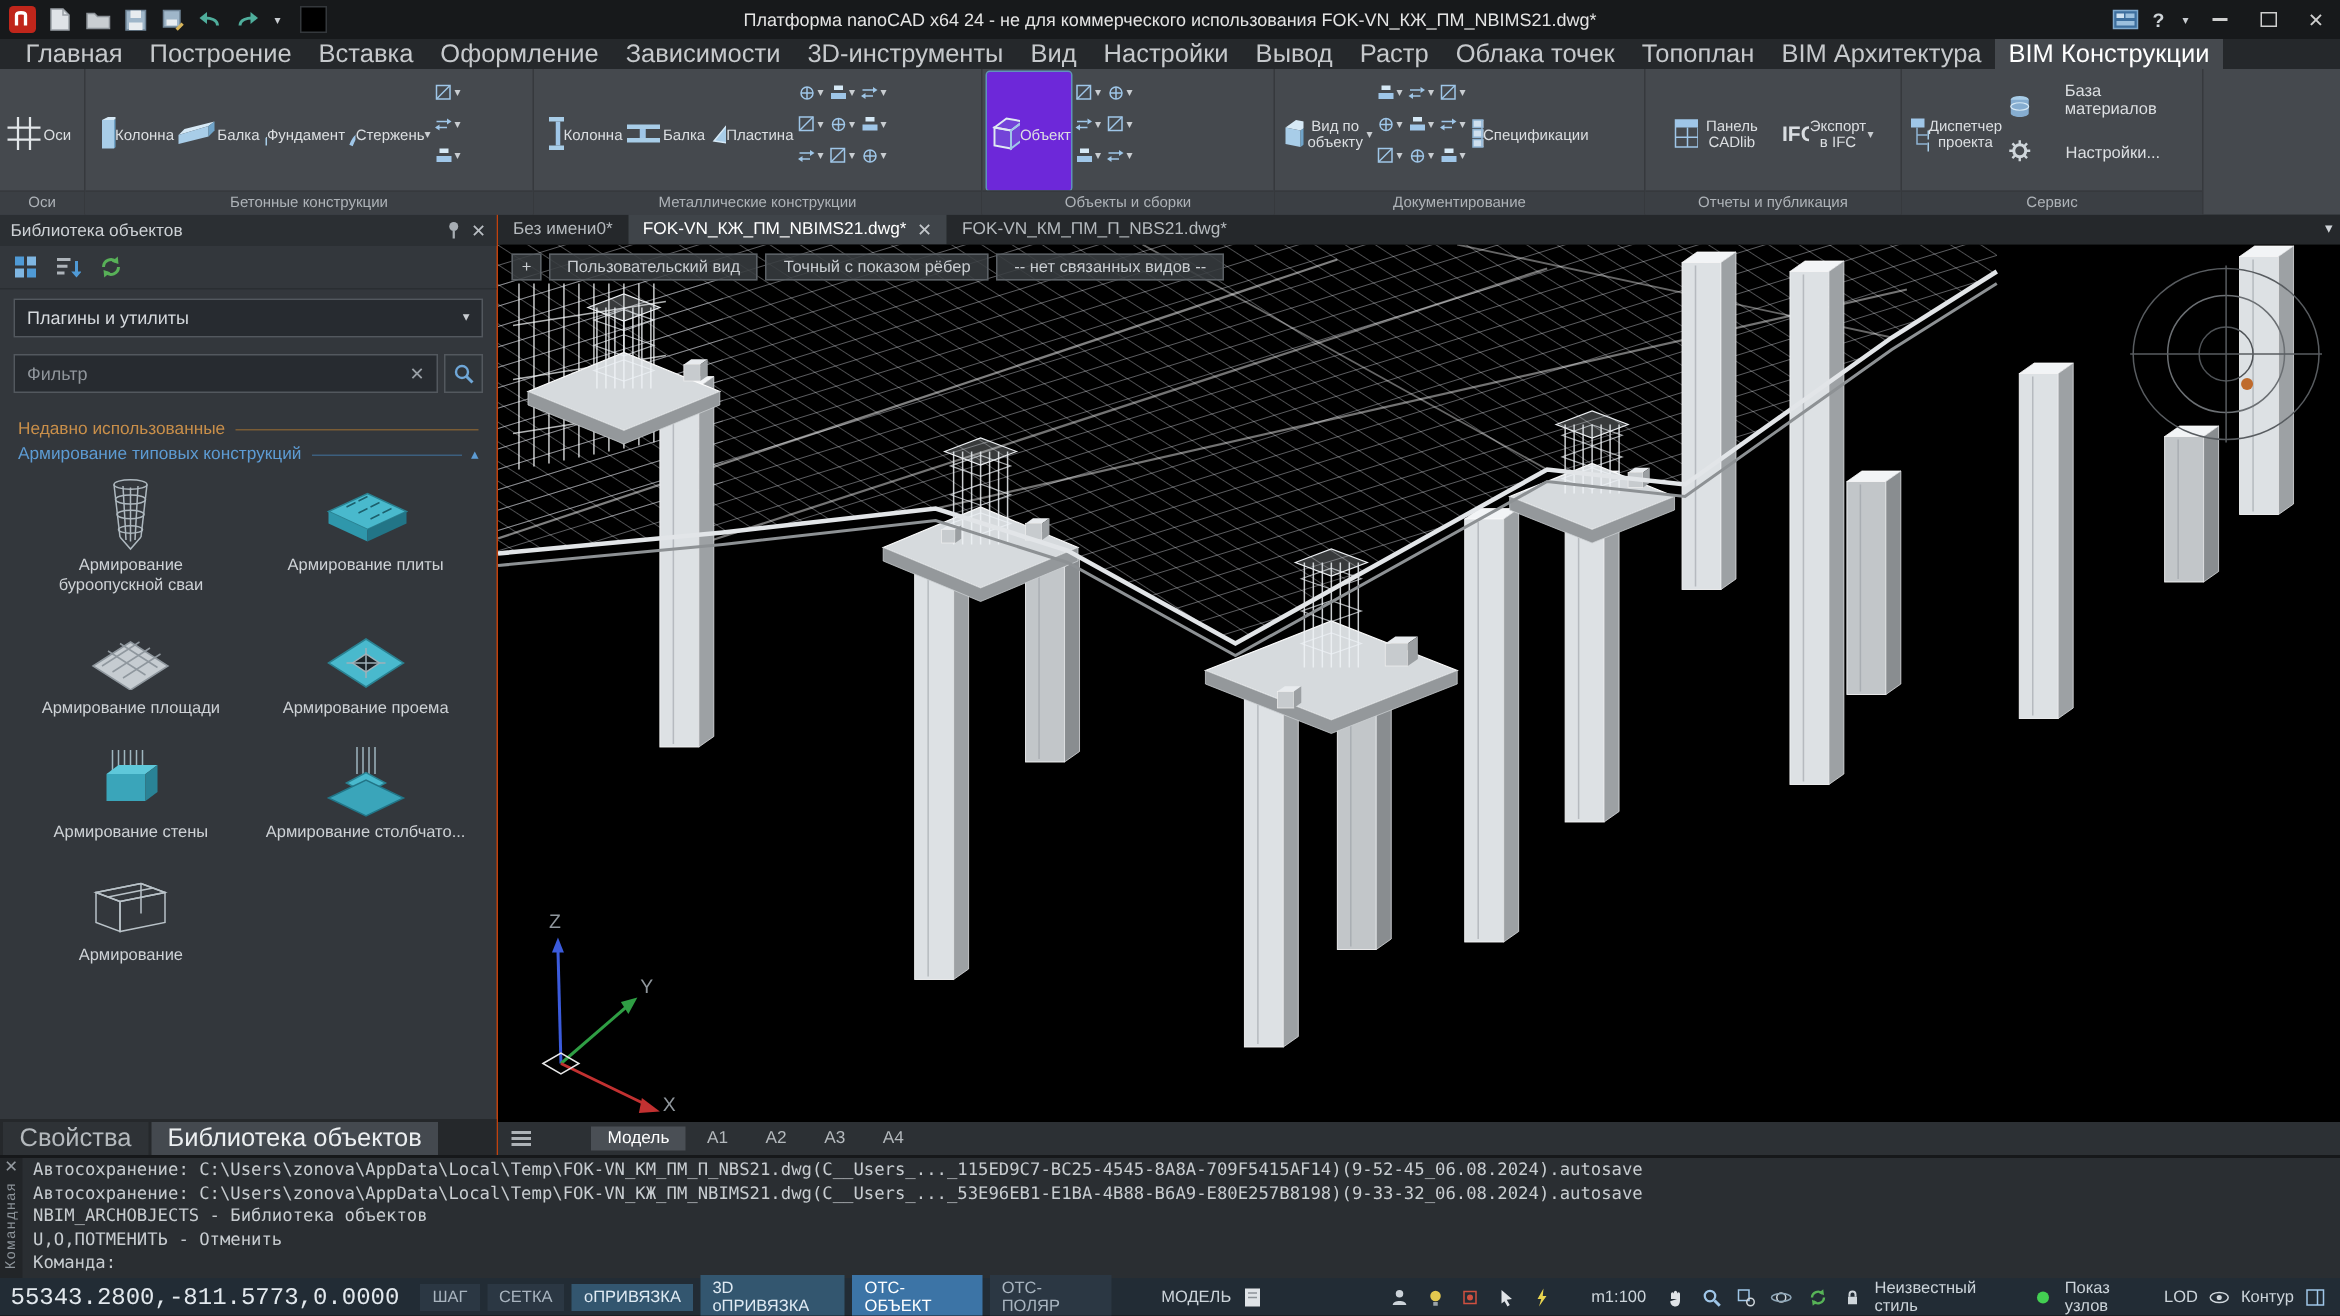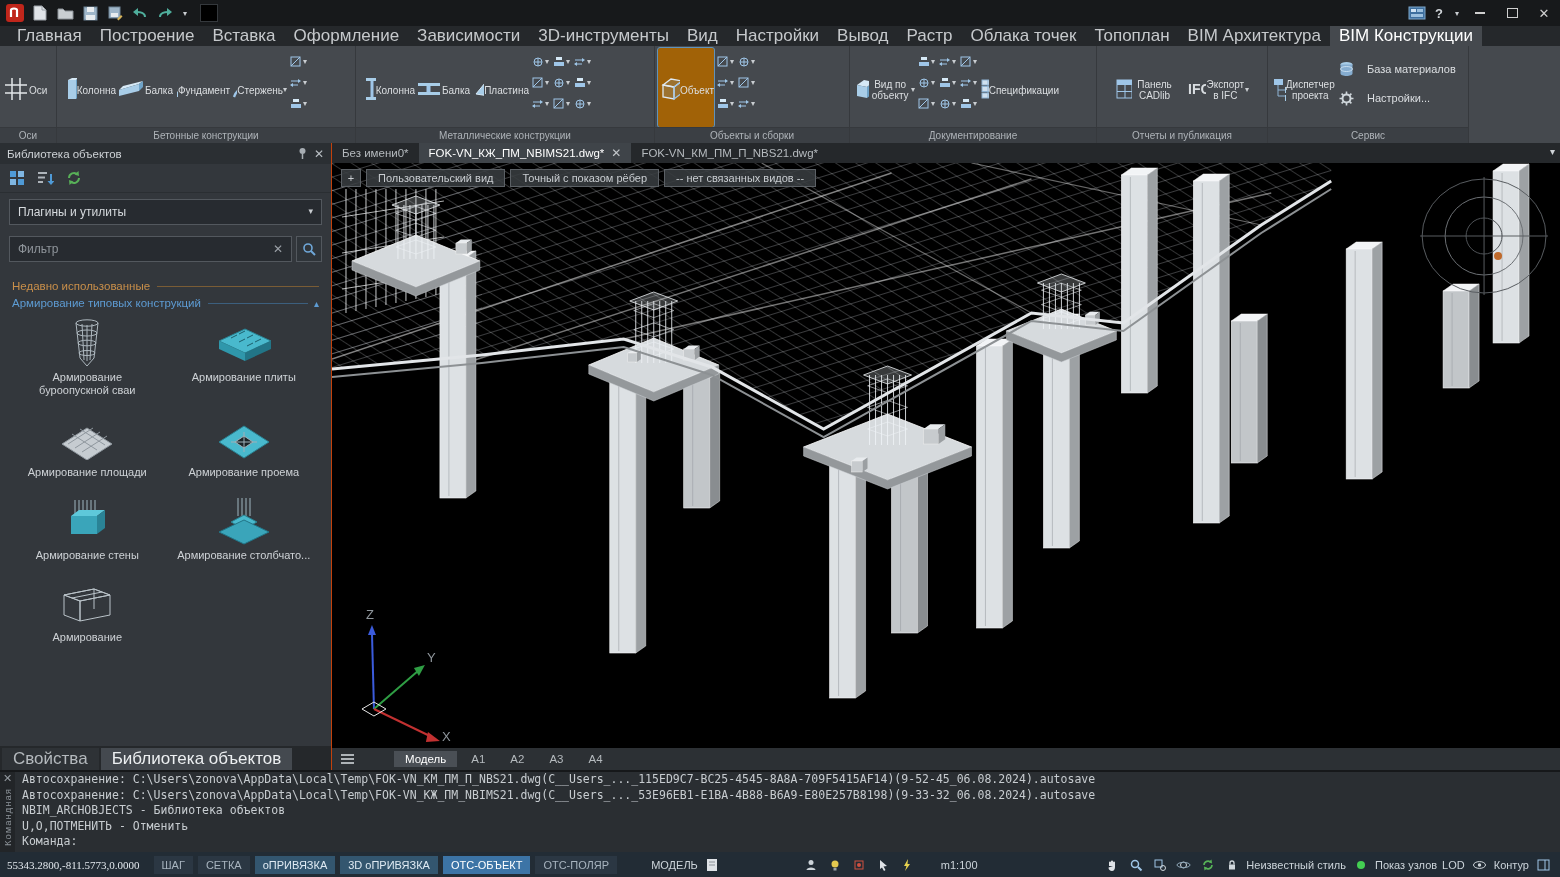--- a/index.html
+++ b/index.html
@@ -21,26 +21,26 @@
   .ribbontabs{position:absolute;top:26px;left:0;right:0;height:20px;background:#25282b;display:flex;align-items:stretch;padding-left:8px;z-index:29}
   .rtab{display:flex;align-items:center;padding:0 9px;color:#c6c9cc;font-size:17px}
   .rtab.active{background:#45494e;color:#fff}
   
   .ribbon{position:absolute;top:46px;left:0;right:0;height:97px;background:#45494e;display:flex;z-index:28}
   .rgroup{display:flex;flex-direction:column;border-right:1px solid #36393d;flex:0 0 auto}
   .rbody{height:80px;display:flex;align-items:flex-start;padding:2px 3px 0;gap:1px}
   .rlabel{height:16px;background:#3b3f44;color:#aeb3b8;font-size:10px;display:flex;align-items:center;justify-content:center;border-top:1px solid #36393d}
   .bigbtn{width:56px;height:76px;display:flex;flex-direction:row;align-items:center;padding-top:3px;border-radius:2px}
   .bigbtn .lbl{font-size:10px;line-height:11px;color:#dcdfe2;text-align:center;margin-top:2px}
-  .bigbtn.active{background:#a16207;outline:1px solid #6092ba}
+  .bigbtn.active{background:#6d28d9;outline:1px solid #6092ba}
   .caret{font-size:8px;color:#c9cdd1;line-height:9px}
   .minicol{display:flex;flex-direction:column;gap:4px;padding-top:5px}
   .mini{display:flex;align-items:center;height:17px;padding:0 1px;gap:1px}
   .wcol{display:flex;flex-direction:column;gap:9px;padding-top:11px}
-  .wbtn{display:flex;align-items:center;gap:13px;height:20px;font-size:11px;color:#dcdfe2;padding:0 3px}
+  .wbtn{display:flex;align-items:flex-end;gap:23px;height:20px;font-size:11px;color:#dcdfe2;padding:0 3px}
   
   .main{position:absolute;top:143px;left:0;width:1560px;height:627px;display:flex}
   
   .panel{width:331px;flex:0 0 331px;background:#33373c;border-right:1px solid #c2410c;display:flex;flex-direction:column}
   .phead{height:21px;background:#2b2f33;display:flex;align-items:center;padding:0 7px;font-size:11.5px;color:#cdd1d5;gap:6px}
   .phead .sp{flex:1}
   .ptools{height:28px;display:flex;align-items:center;gap:12px;padding:0 9px;border-bottom:1px solid #2a2e32}
   .prow{height:31px;display:flex;align-items:center;padding:3px 9px;gap:4px}
   .pselect{flex:1;height:24px;background:#272b30;border:1px solid #53585e;display:flex;align-items:center;justify-content:space-between;padding:0 8px;font-size:12px;color:#d6dade}
   .pfilter{flex:1;height:24px;background:#272b30;border:1px solid #53585e;display:flex;align-items:center;padding:0 8px;font-size:12px;color:#8f959b;gap:6px}
@@ -77,21 +77,21 @@
   .ltab.active{background:#4a4f55;color:#fff}
   
   .cmd{position:absolute;left:0;right:0;top:770px;height:82px;background:#2a2e32;border-top:2px solid #16181a;display:flex;z-index:20}
   .cmdstrip{width:15px;background:#222528;display:flex;flex-direction:column;align-items:center;color:#959ba1}
   .cmdstrip .x{font-size:11px;height:13px;line-height:13px}
   .vlabel{writing-mode:vertical-rl;transform:rotate(180deg);font-size:9.5px;letter-spacing:1px;margin-top:3px;color:#8d949a}
   .cmdbody{flex:1;padding:0 7px;font-family:"DejaVu Sans Mono",monospace;font-size:11.5px;line-height:15.5px;color:#c7ccd0;overflow:hidden}
   .cline{white-space:nowrap}
   
   .status{position:absolute;left:0;right:0;bottom:0;height:25px;background:#222c35;display:flex;align-items:center;font-size:11px;color:#c3cbd2;gap:5px;padding:0 7px;z-index:21}
-  .coords{font-family:Liberation Serif, serif;font-size:11px;color:#e2e8ed;margin-right:9px}
+  .coords{font-family:Liberation Mono, monospace;font-size:16px;color:#e2e8ed;margin-right:9px}
   .tog{padding:3px 8px;background:#2b3743;color:#a8b4bf}
   .tog.on{background:#33566f;color:#dfeaf3}
   .tog.active{background:#3c74a6;color:#fff}
   .sico{width:19px;height:19px;display:flex;align-items:center;justify-content:center}
   .sp1{width:24px}.spf{flex:1}
   .slabel{color:#ccd4da}
 </style>
 </head>
 <body>
 
@@ -138,20 +138,21 @@
       <svg width="16" height="14">
           <path d="M3 11c0-4 5-5 8-5" stroke="#4fae9c" stroke-width="2" fill="none"></path>
           <polygon points="10,2 15,6 10,10" fill="#4fae9c"></polygon>
         </svg>
     </span>
     <span class="tbtn" style="width:12px">
         <span class="caret">▾</span>
       </span>
     <span class="blackbox"></span>
   </div>
+  <div class="title">Платформа nanoCAD x64 24 - не для коммерческого использования FOK-VN_КЖ_ПМ_NBIMS21.dwg*</div>
   <div class="wright">
     <span class="tbtn">
       <svg width="18" height="14">
           <rect x="1" y="1" width="16" height="12" fill="#3e6f9e" stroke="#7fa9cd"></rect>
           <rect x="3" y="3" width="5" height="3" fill="#cfe2f2"></rect>
           <rect x="9" y="3" width="6" height="3" fill="#9cc0de"></rect>
           <rect x="3" y="8" width="12" height="3" fill="#9cc0de"></rect>
         </svg>
     </span>
     <span class="tbtn helpbtn">?</span>

